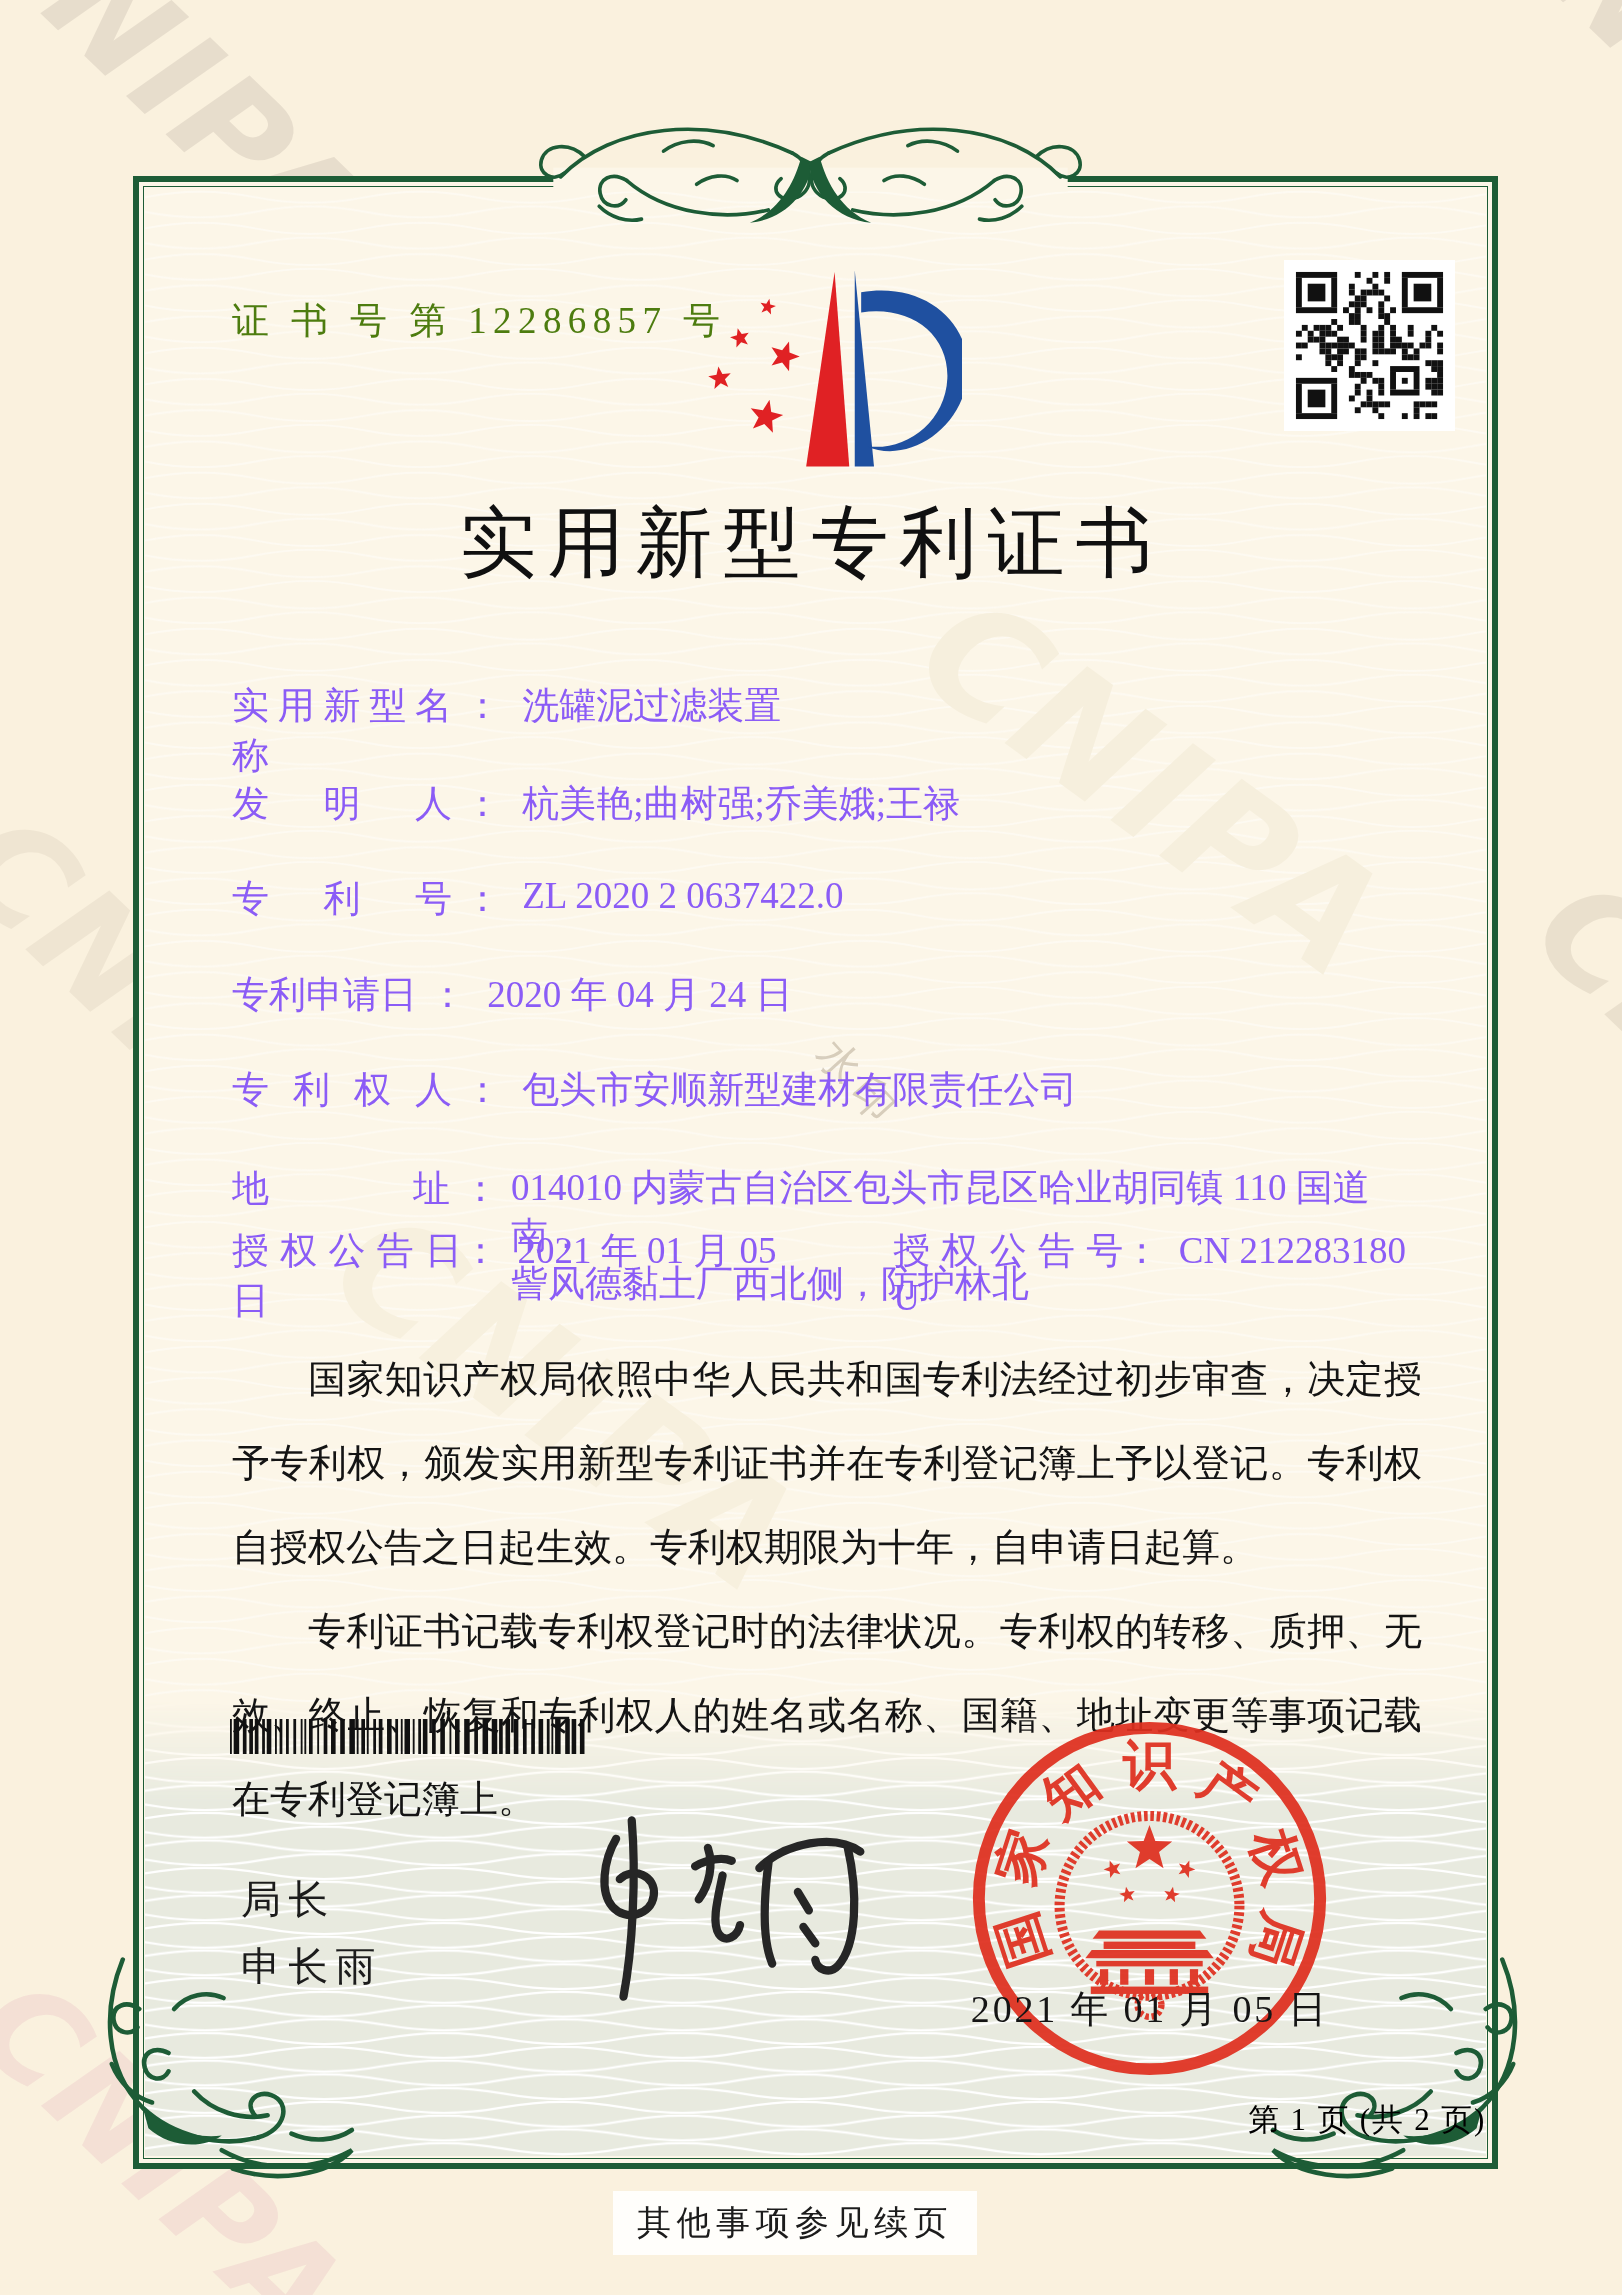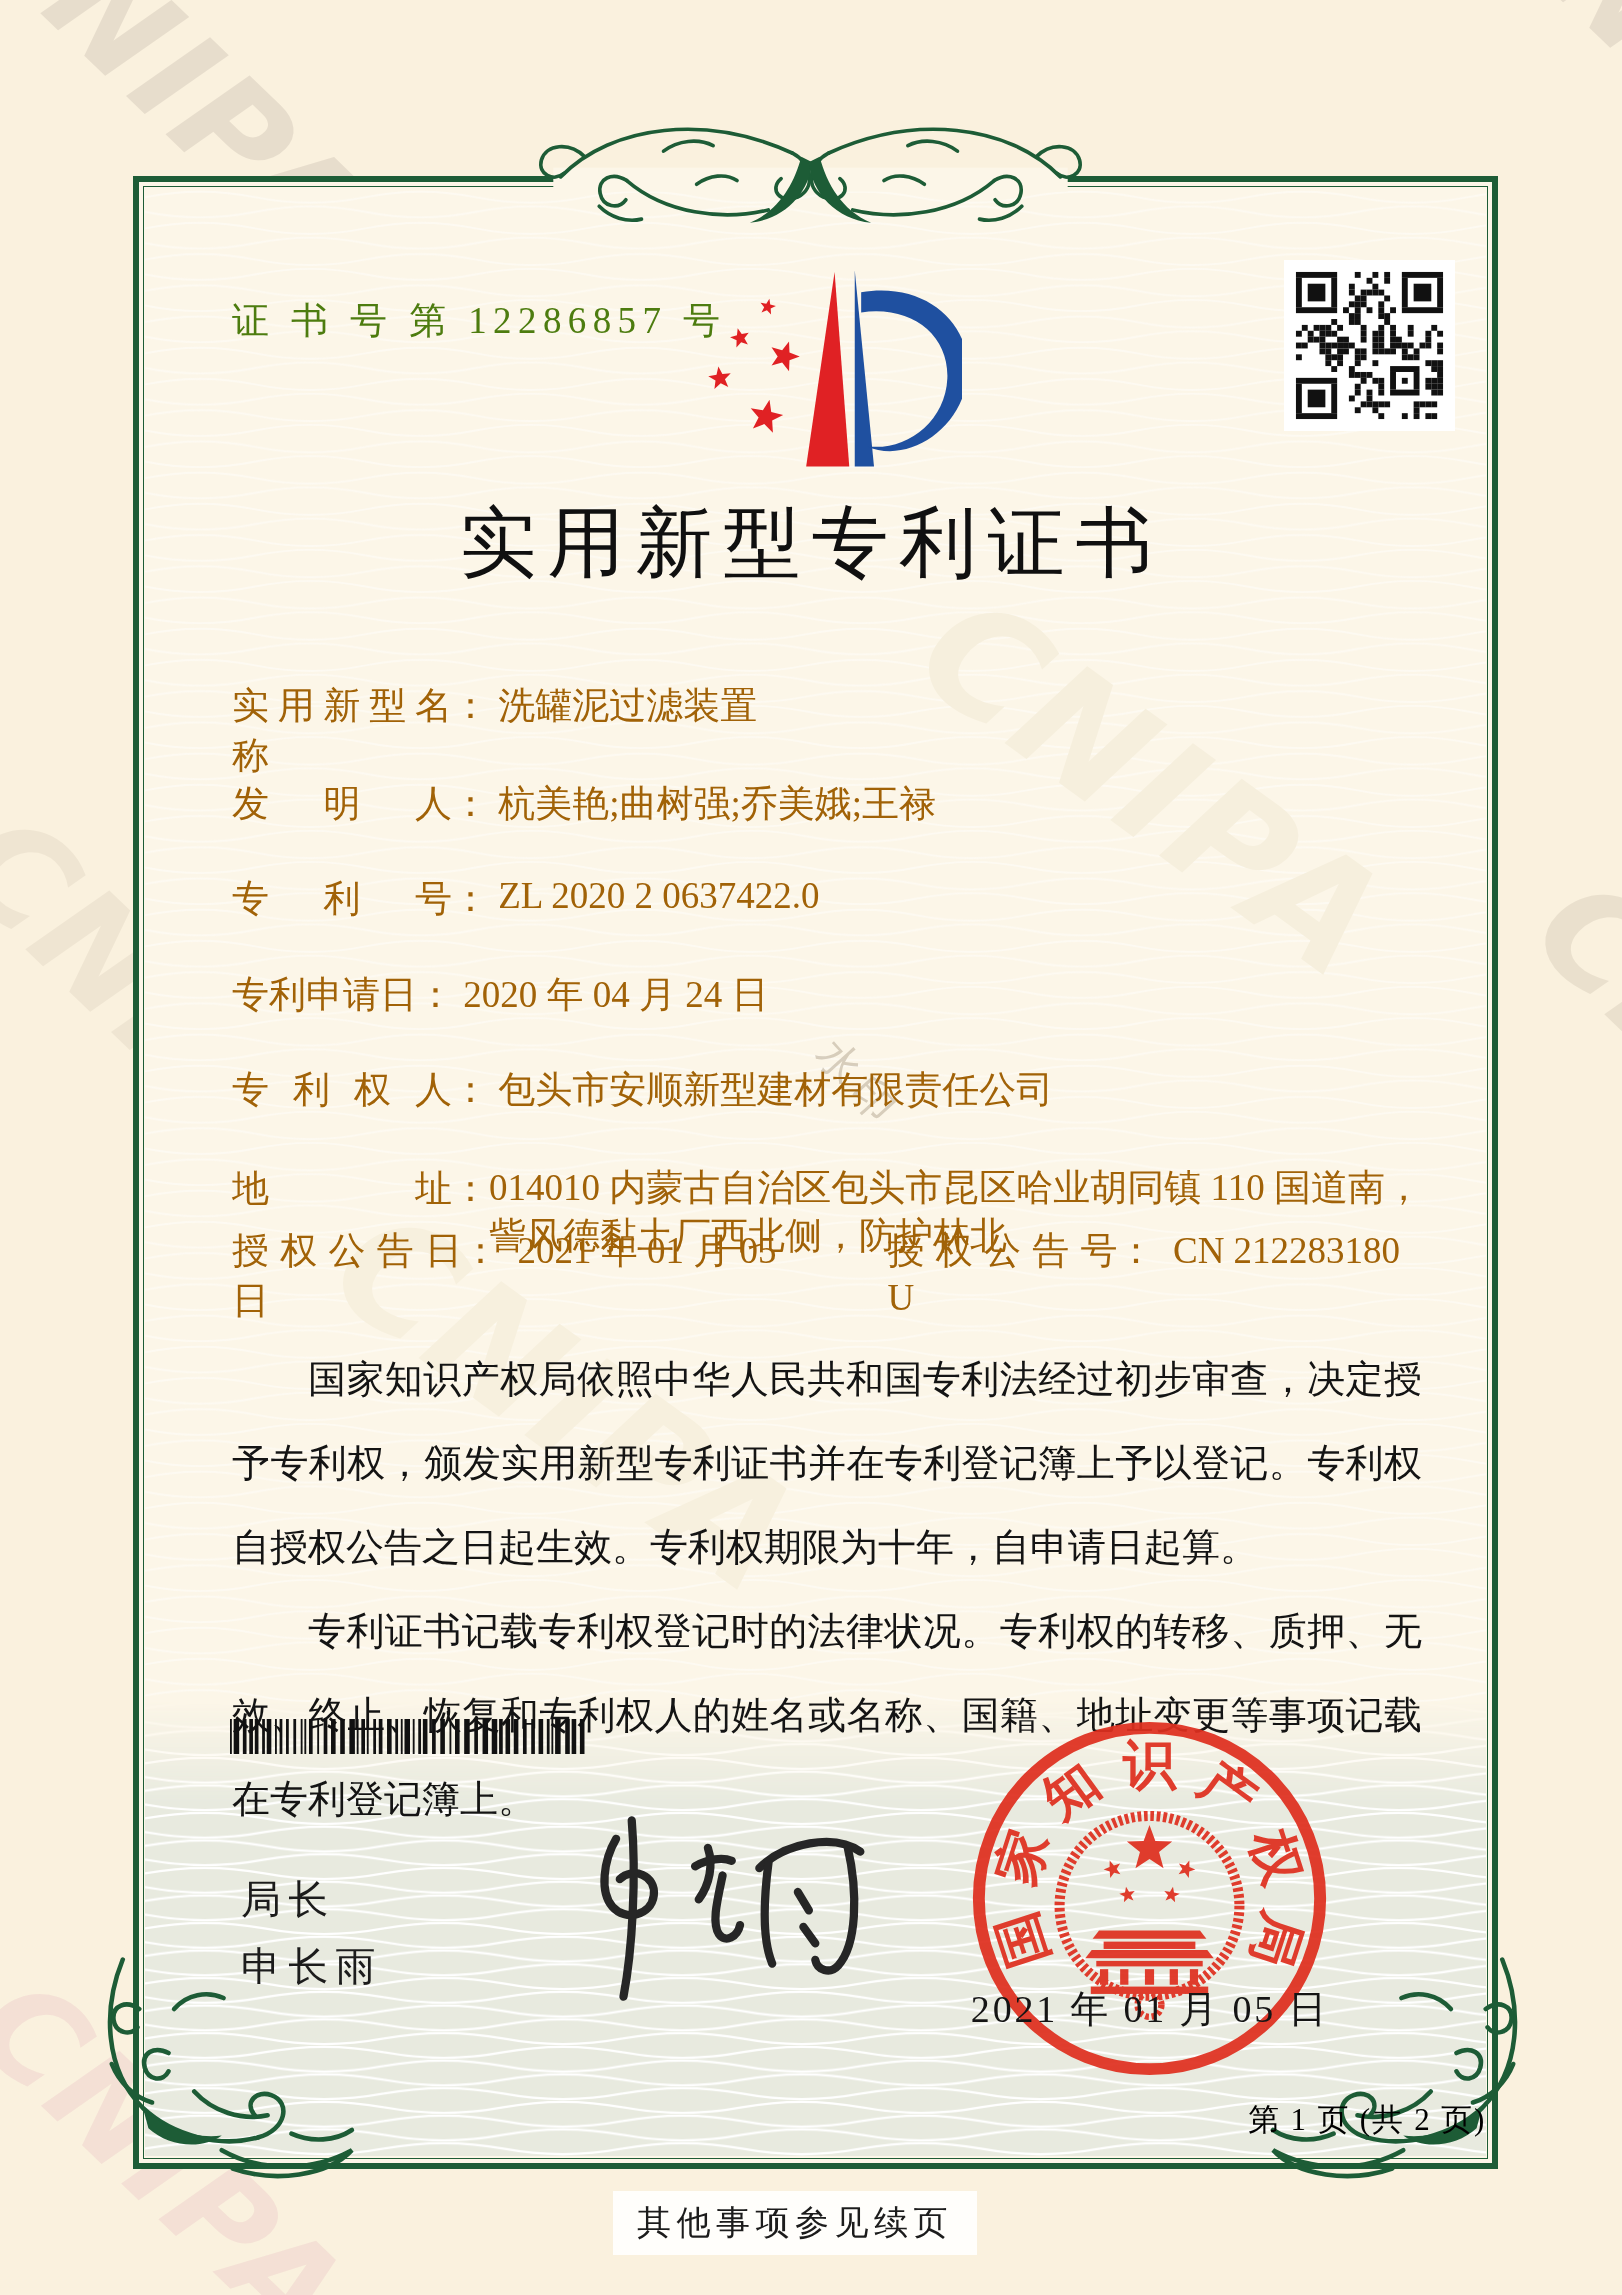--- a/index.html
+++ b/index.html
@@ -32,21 +32,21 @@
           font-family:"Liberation Serif","DejaVu Serif",serif;}
 
   
   .cert-no{position:absolute;left:232px;top:296px;font-size:37px;letter-spacing:6.4px;color:#4d7c0f;}
   .logo{position:absolute;left:687px;top:259px;width:275px;height:225px;}
   .qr{position:absolute;left:1284px;top:260px;width:171px;height:171px;background:#fff;}
   .title{position:absolute;left:0;top:492px;width:1623px;text-align:center;
          font-size:77px;font-weight:400;letter-spacing:11px;color:#101010;}
 
   
-  .frow{position:absolute;left:232px;width:1203px;font-size:37px;color:#a16207;display:flex;}
+  .frow{position:absolute;left:232px;width:1203px;font-size:37px;color:#8b5cf6;display:flex;gap:12px;}
   .jl{display:inline-block;text-align:justify;text-align-last:justify;}
   .w240{width:220px;}
   .w250{width:230px;}
   .colon{display:inline-block;}
   .fval{margin-left:9.2px;}
   .addr-val{margin-left:0;line-height:48px;}
   .r-name{top:681px;} .r-inv{top:779px;} .r-pno{top:874px;}
   .r-fdate{top:970px;} .r-pat{top:1065px;} .r-addr{top:1164px;} .r-grant{top:1226px;}
   .grant-b{margin-left:66px;}
 

